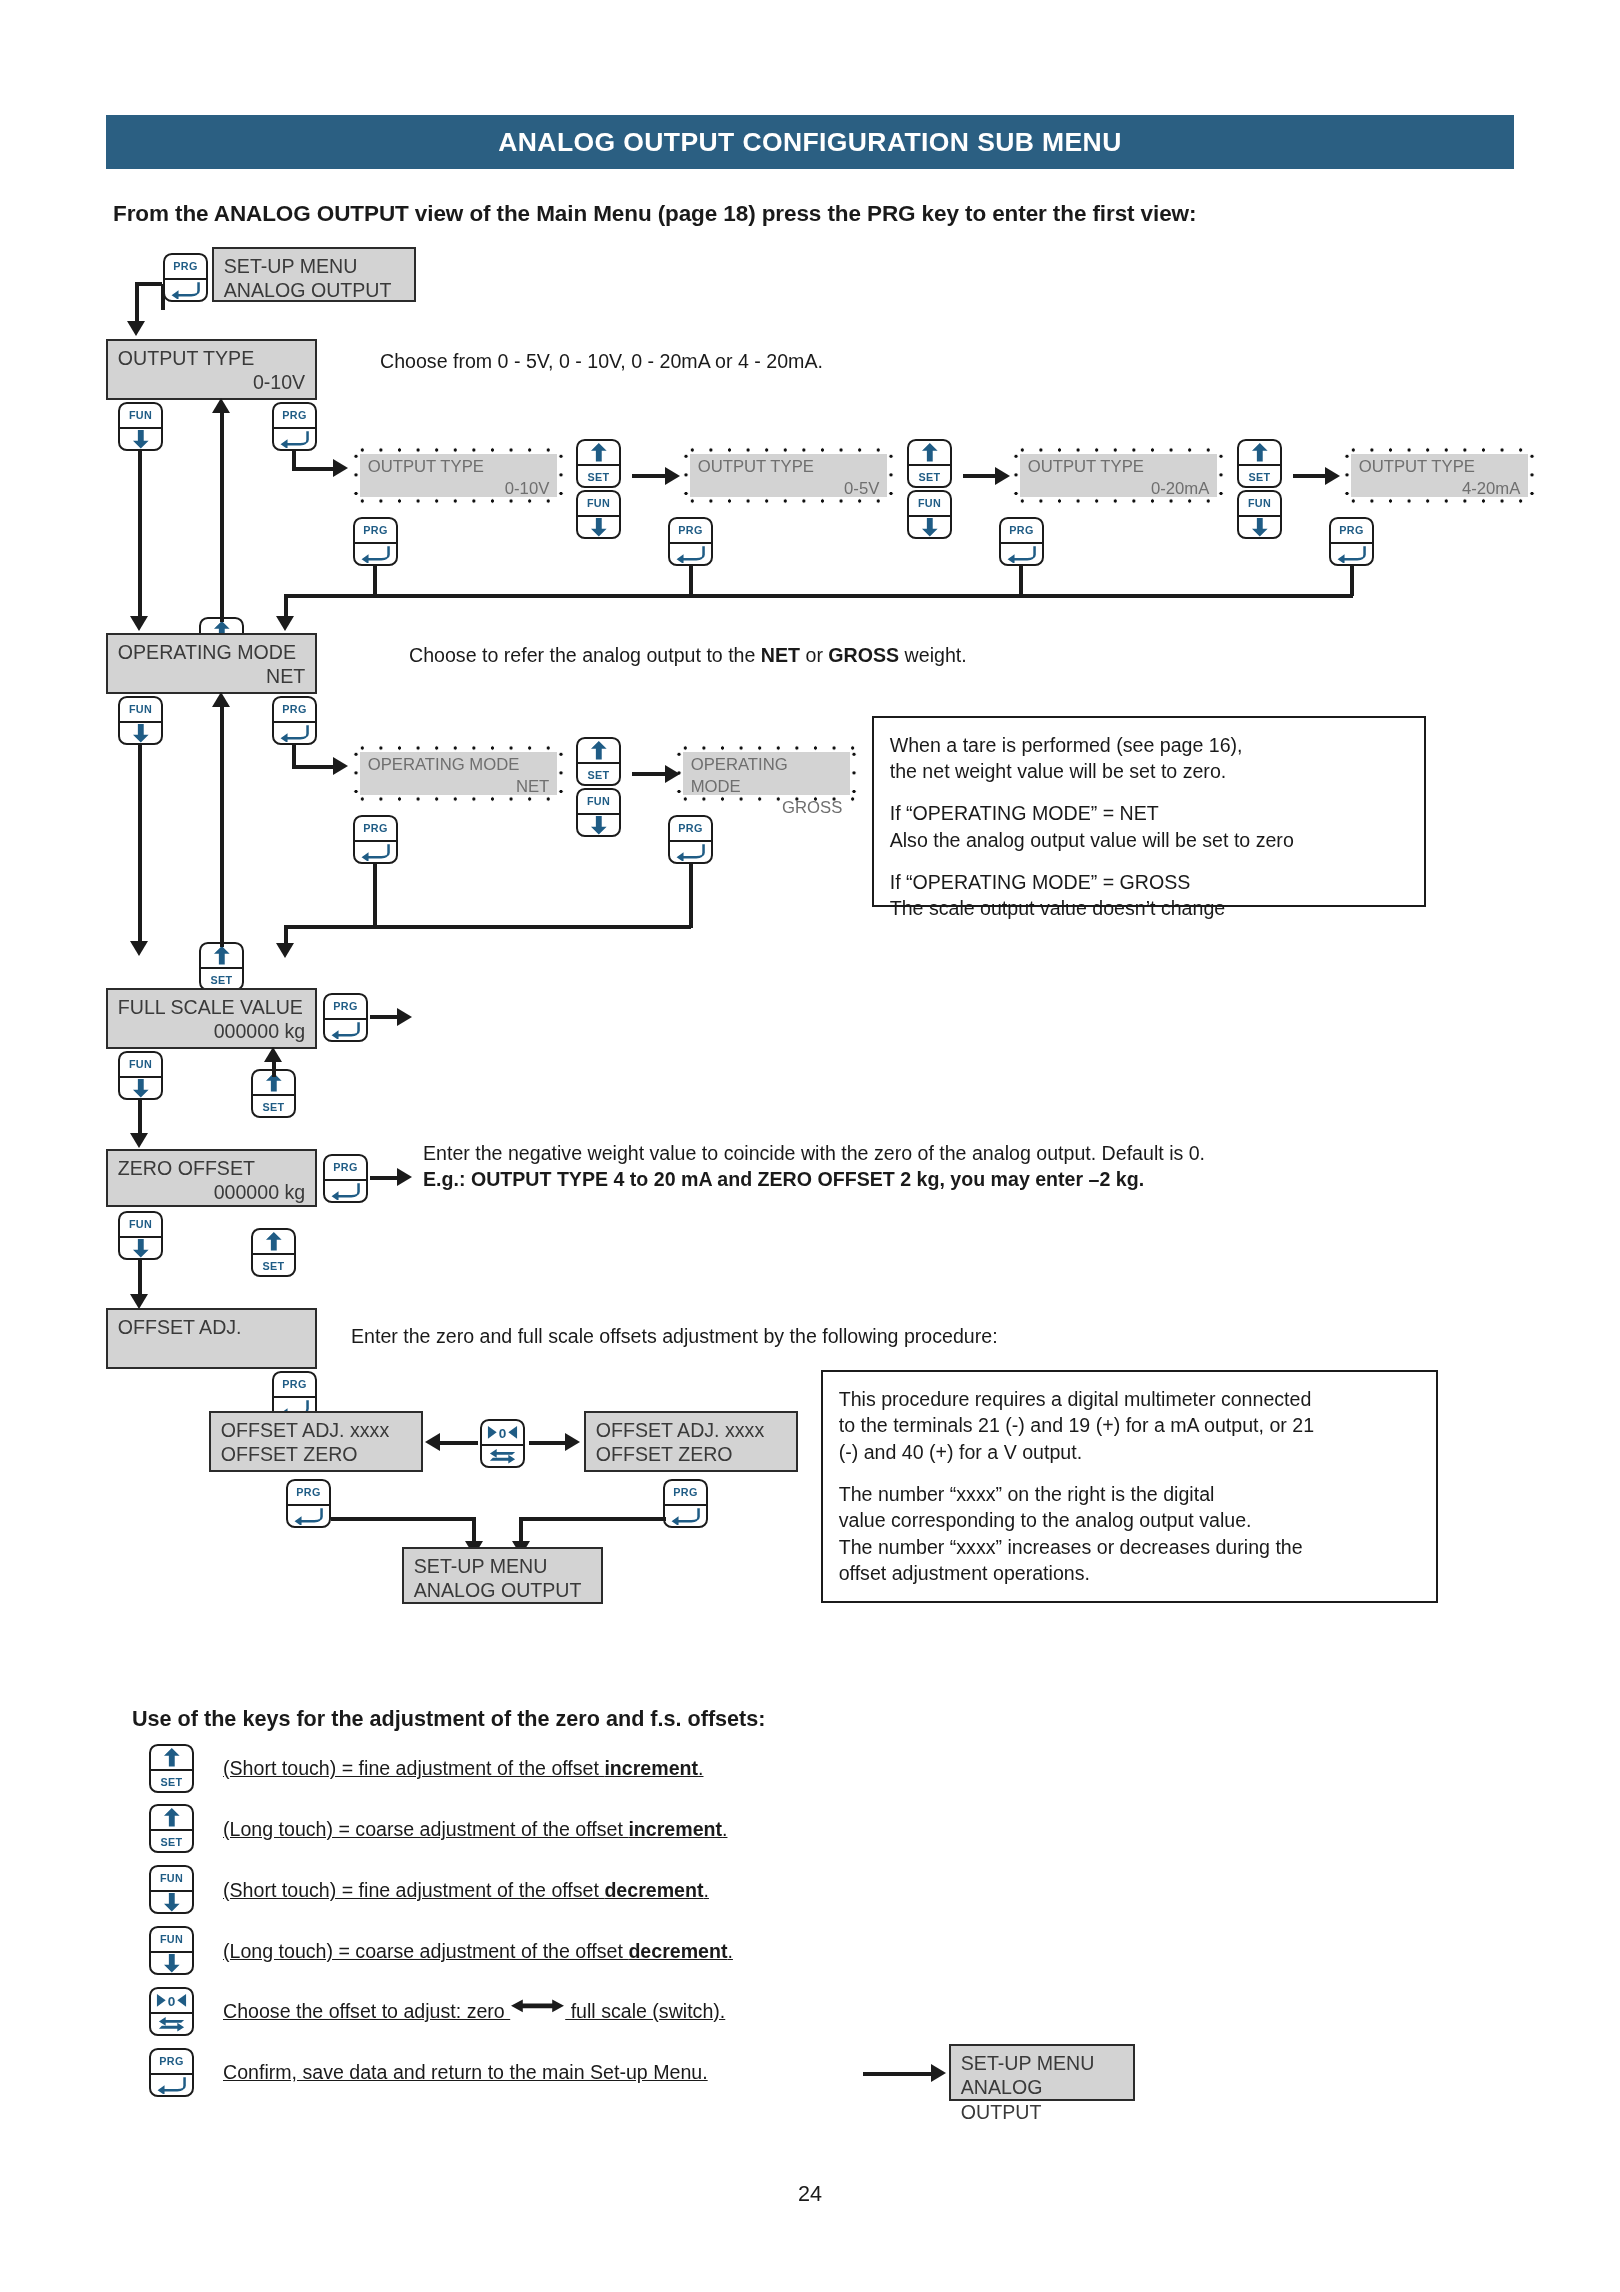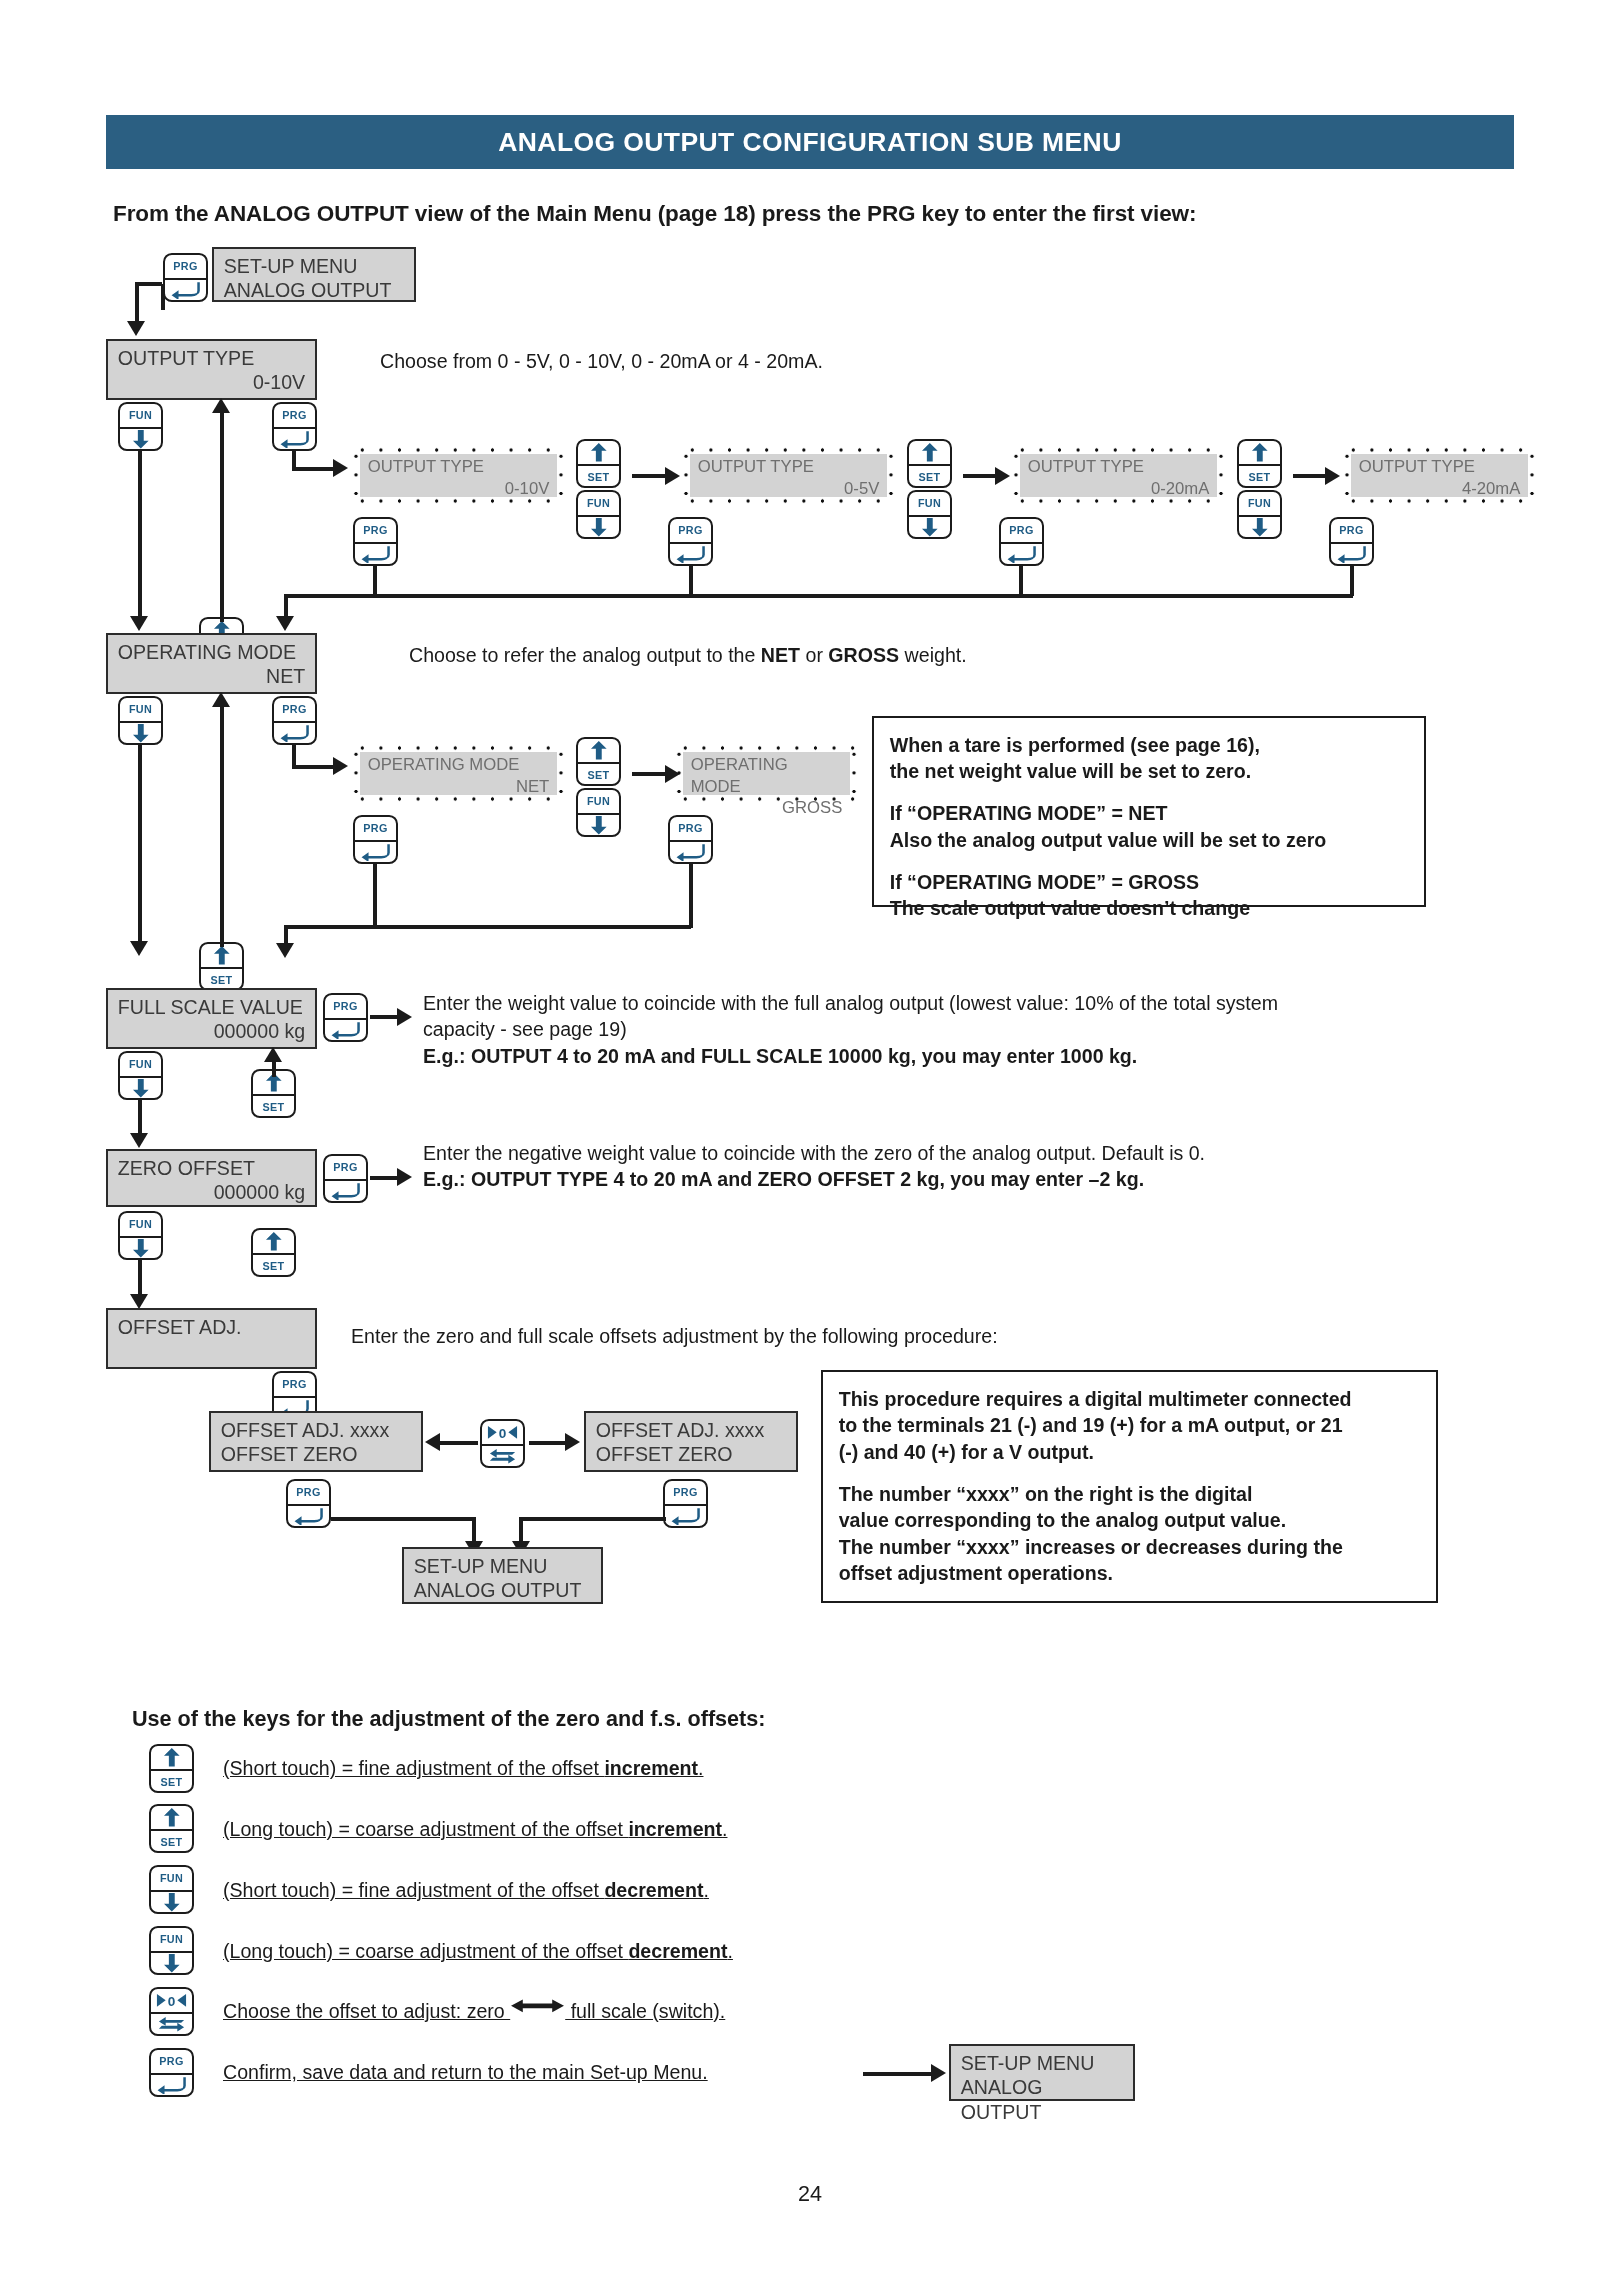--- a/index.html
+++ b/index.html
@@ -77,21 +77,21 @@
   .hln{height:3.9px;}
   .arw{position:absolute;width:0;height:0;}
   .arw.down{border-left:9.8px solid transparent;border-right:9.8px solid transparent;border-top:15.7px solid #1b1b1b;}
   .arw.up{border-left:9.8px solid transparent;border-right:9.8px solid transparent;border-bottom:15.7px solid #1b1b1b;}
   .arw.right{border-top:9.8px solid transparent;border-bottom:9.8px solid transparent;border-left:15.7px solid #1b1b1b;}
   .arw.left{border-top:9.8px solid transparent;border-bottom:9.8px solid transparent;border-right:15.7px solid #1b1b1b;}
 
   
   .note{
     position:absolute;border:2px solid #1b1b1b;background:#fff;
-    box-sizing:border-box;padding:13.7px 15.7px;font-size:19.6px;line-height:1.35;font-weight:bold;
+    box-sizing:border-box;padding:13.7px 15.7px;font-size:19.6px;line-height:1.35;
   }
   .note p{margin:0 0 15.7px 0;}
   .note p:last-child{margin-bottom:0;}
 
   
   .desc{position:absolute;font-size:19.6px;line-height:1.35;}
   .desc b{font-weight:bold;}
 
   
   .legend-title{position:absolute;left:132px;top:1706px;font-size:21.6px;font-weight:bold;}
@@ -419,25 +419,20 @@
     <div class="cap">PRG</div>
     <div class="gly">
         <svg width="29" height="16.7" viewBox="0 0 30 17">
           <path d="M28 1 L28 9 Q28 14 21 14 L7 14 L7 10 L2 13.5 L7 17 L7 13 L21 13 Q29 13 29 9 L29 1 Z" fill="#1f5c85" stroke="#1f5c85" stroke-width="1.6"></path>
         </svg>
       </div>
   </div>
   <div class="ln hln" style="left:370px;top:1015px;width:29px;"></div>
   <div class="arw right" style="left:397px;top:1008px;"></div>
 
-  <div class="desc" style="left:423px;top:990px;width:1103px;">
-    <span>Enter the weight value to coincide with the full analog output (lowest value: 10% of the total system</span><br>
-    <span>capacity - see page 19)</span><br>
-    <b>E.g.: OUTPUT 4 to 20 mA and FULL SCALE 10000 kg, you may enter 1000 kg.</b>
-  </div>
 
   <div class="key" style="left:118px;top:1051px;">
     <div class="cap">FUN</div>
     <div class="gly">
         <svg width="17.6" height="19.6" viewBox="0 0 18 20">
           <path d="M6 0 H12 V11 H17 L9 19 L1 11 H6 Z" fill="#1f5c85"></path>
         </svg>
       </div>
   </div>
   <div class="key rev" style="left:251px;top:1069px;">

